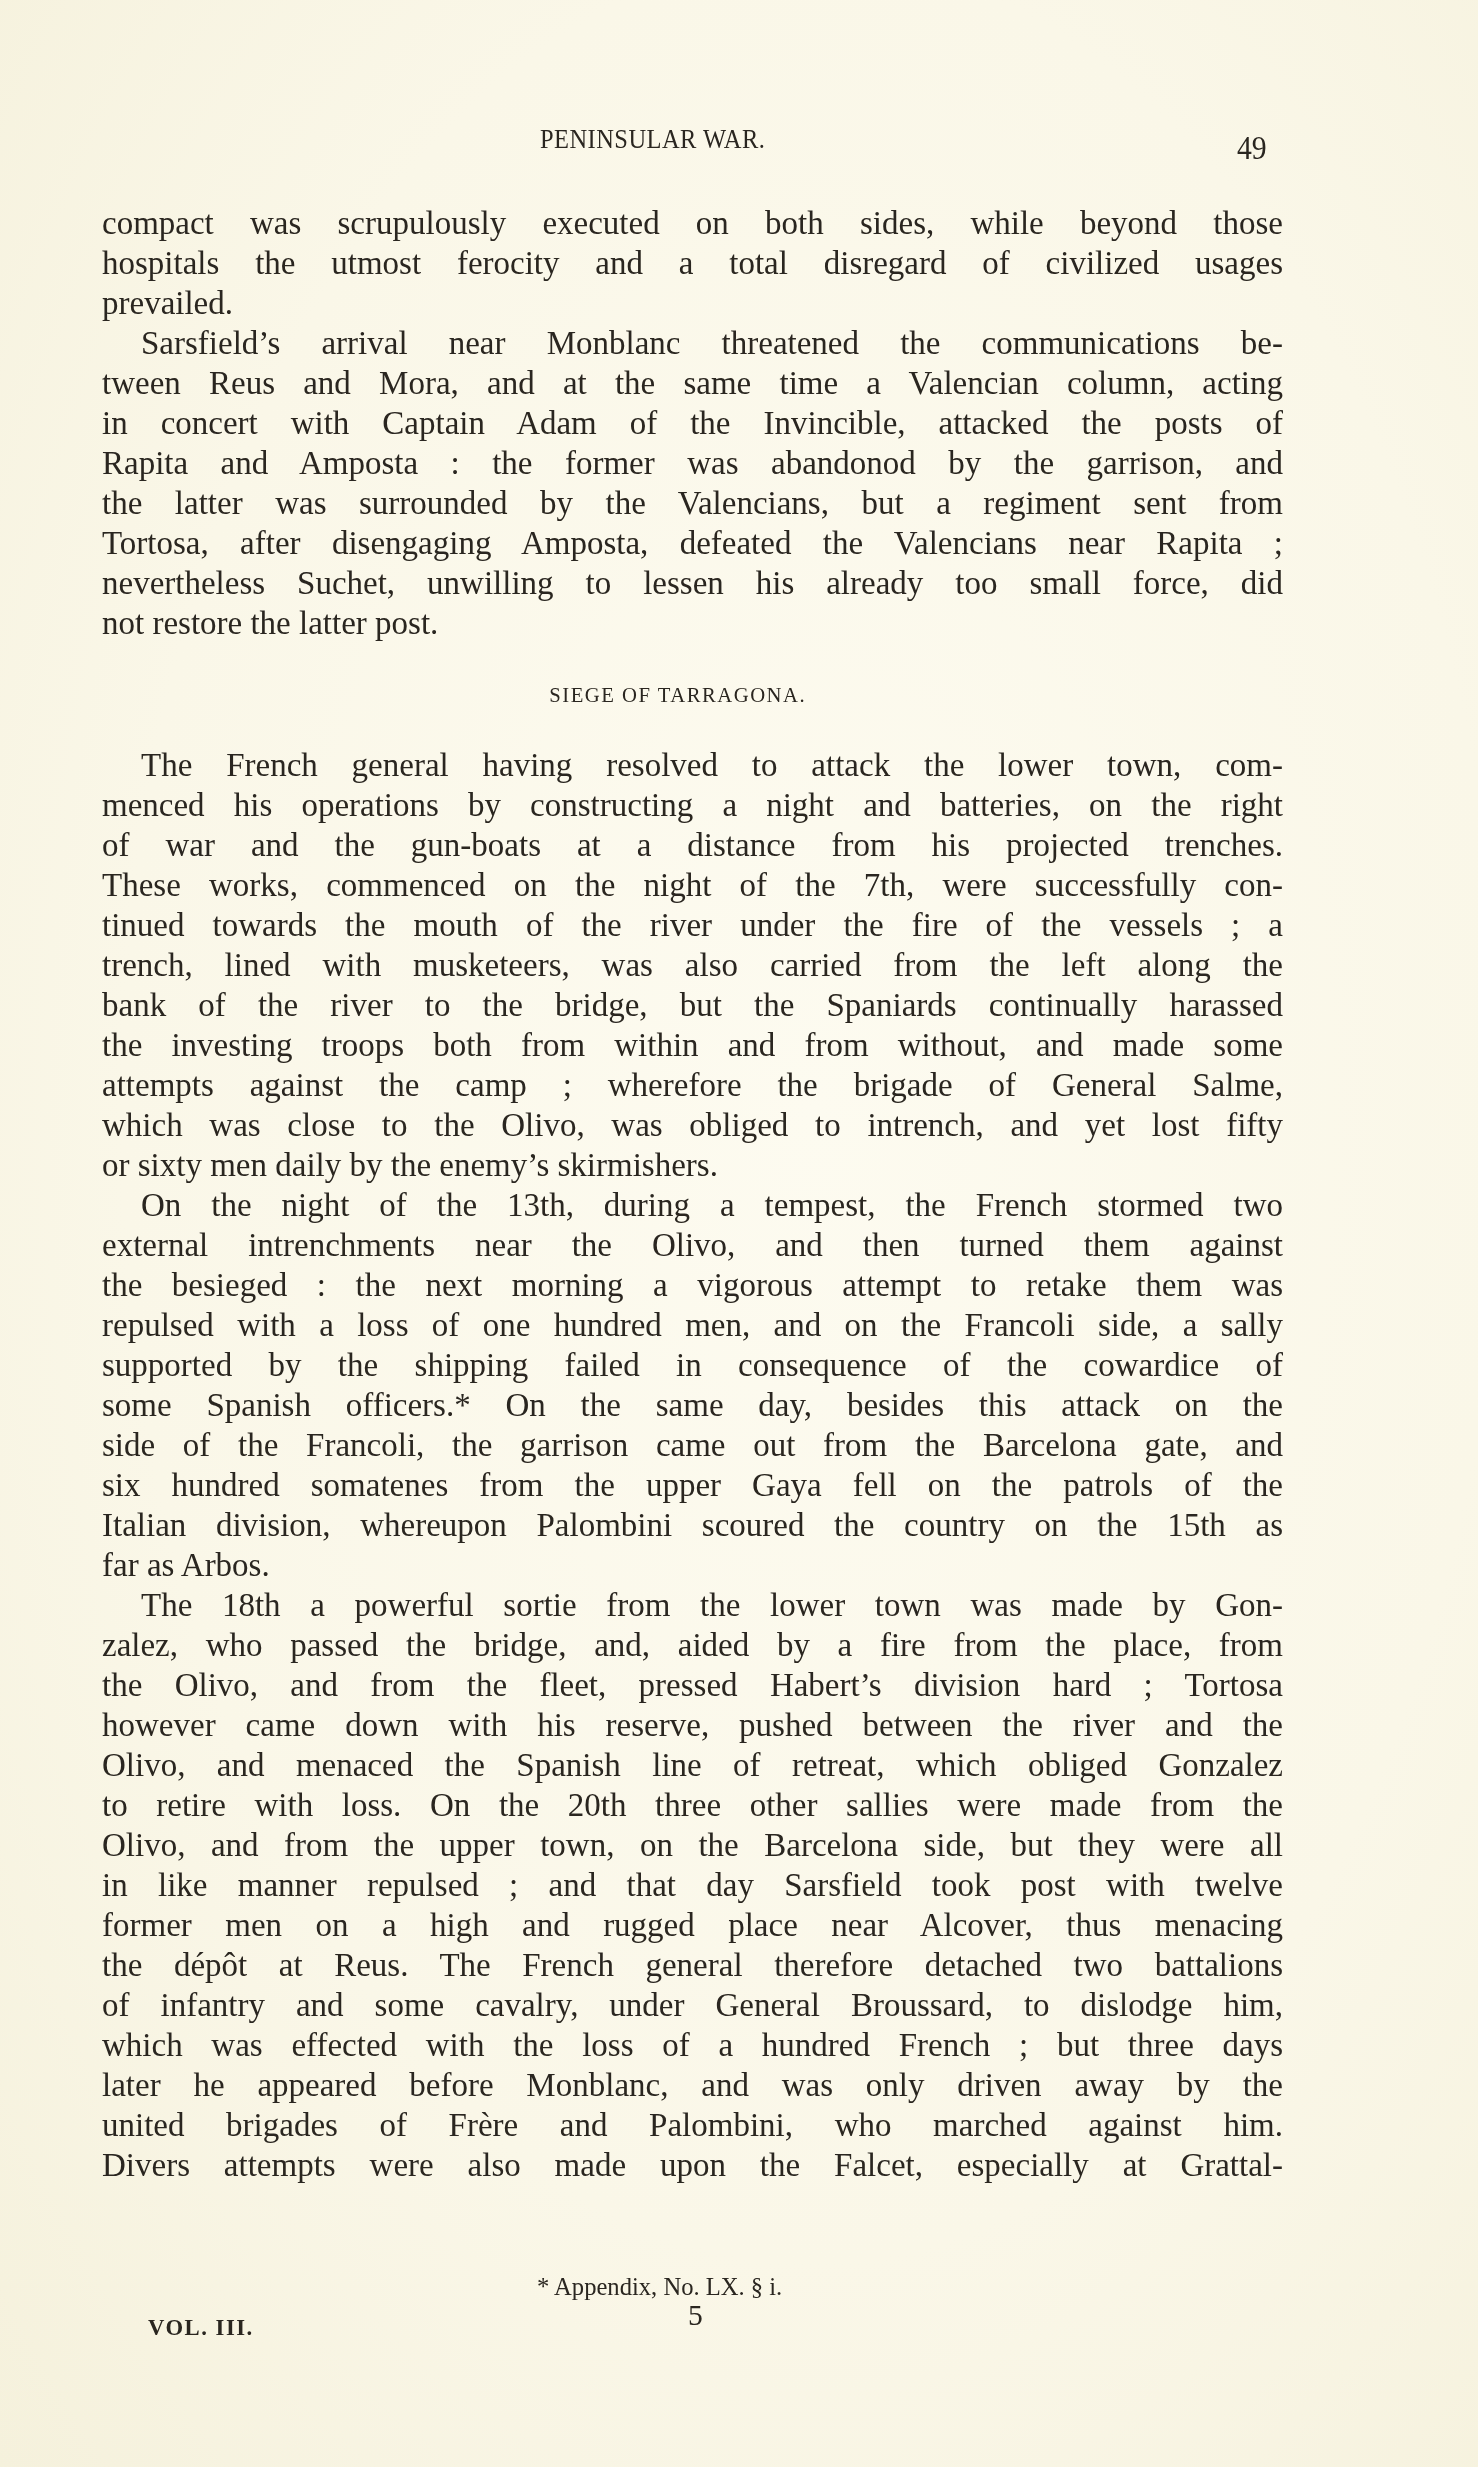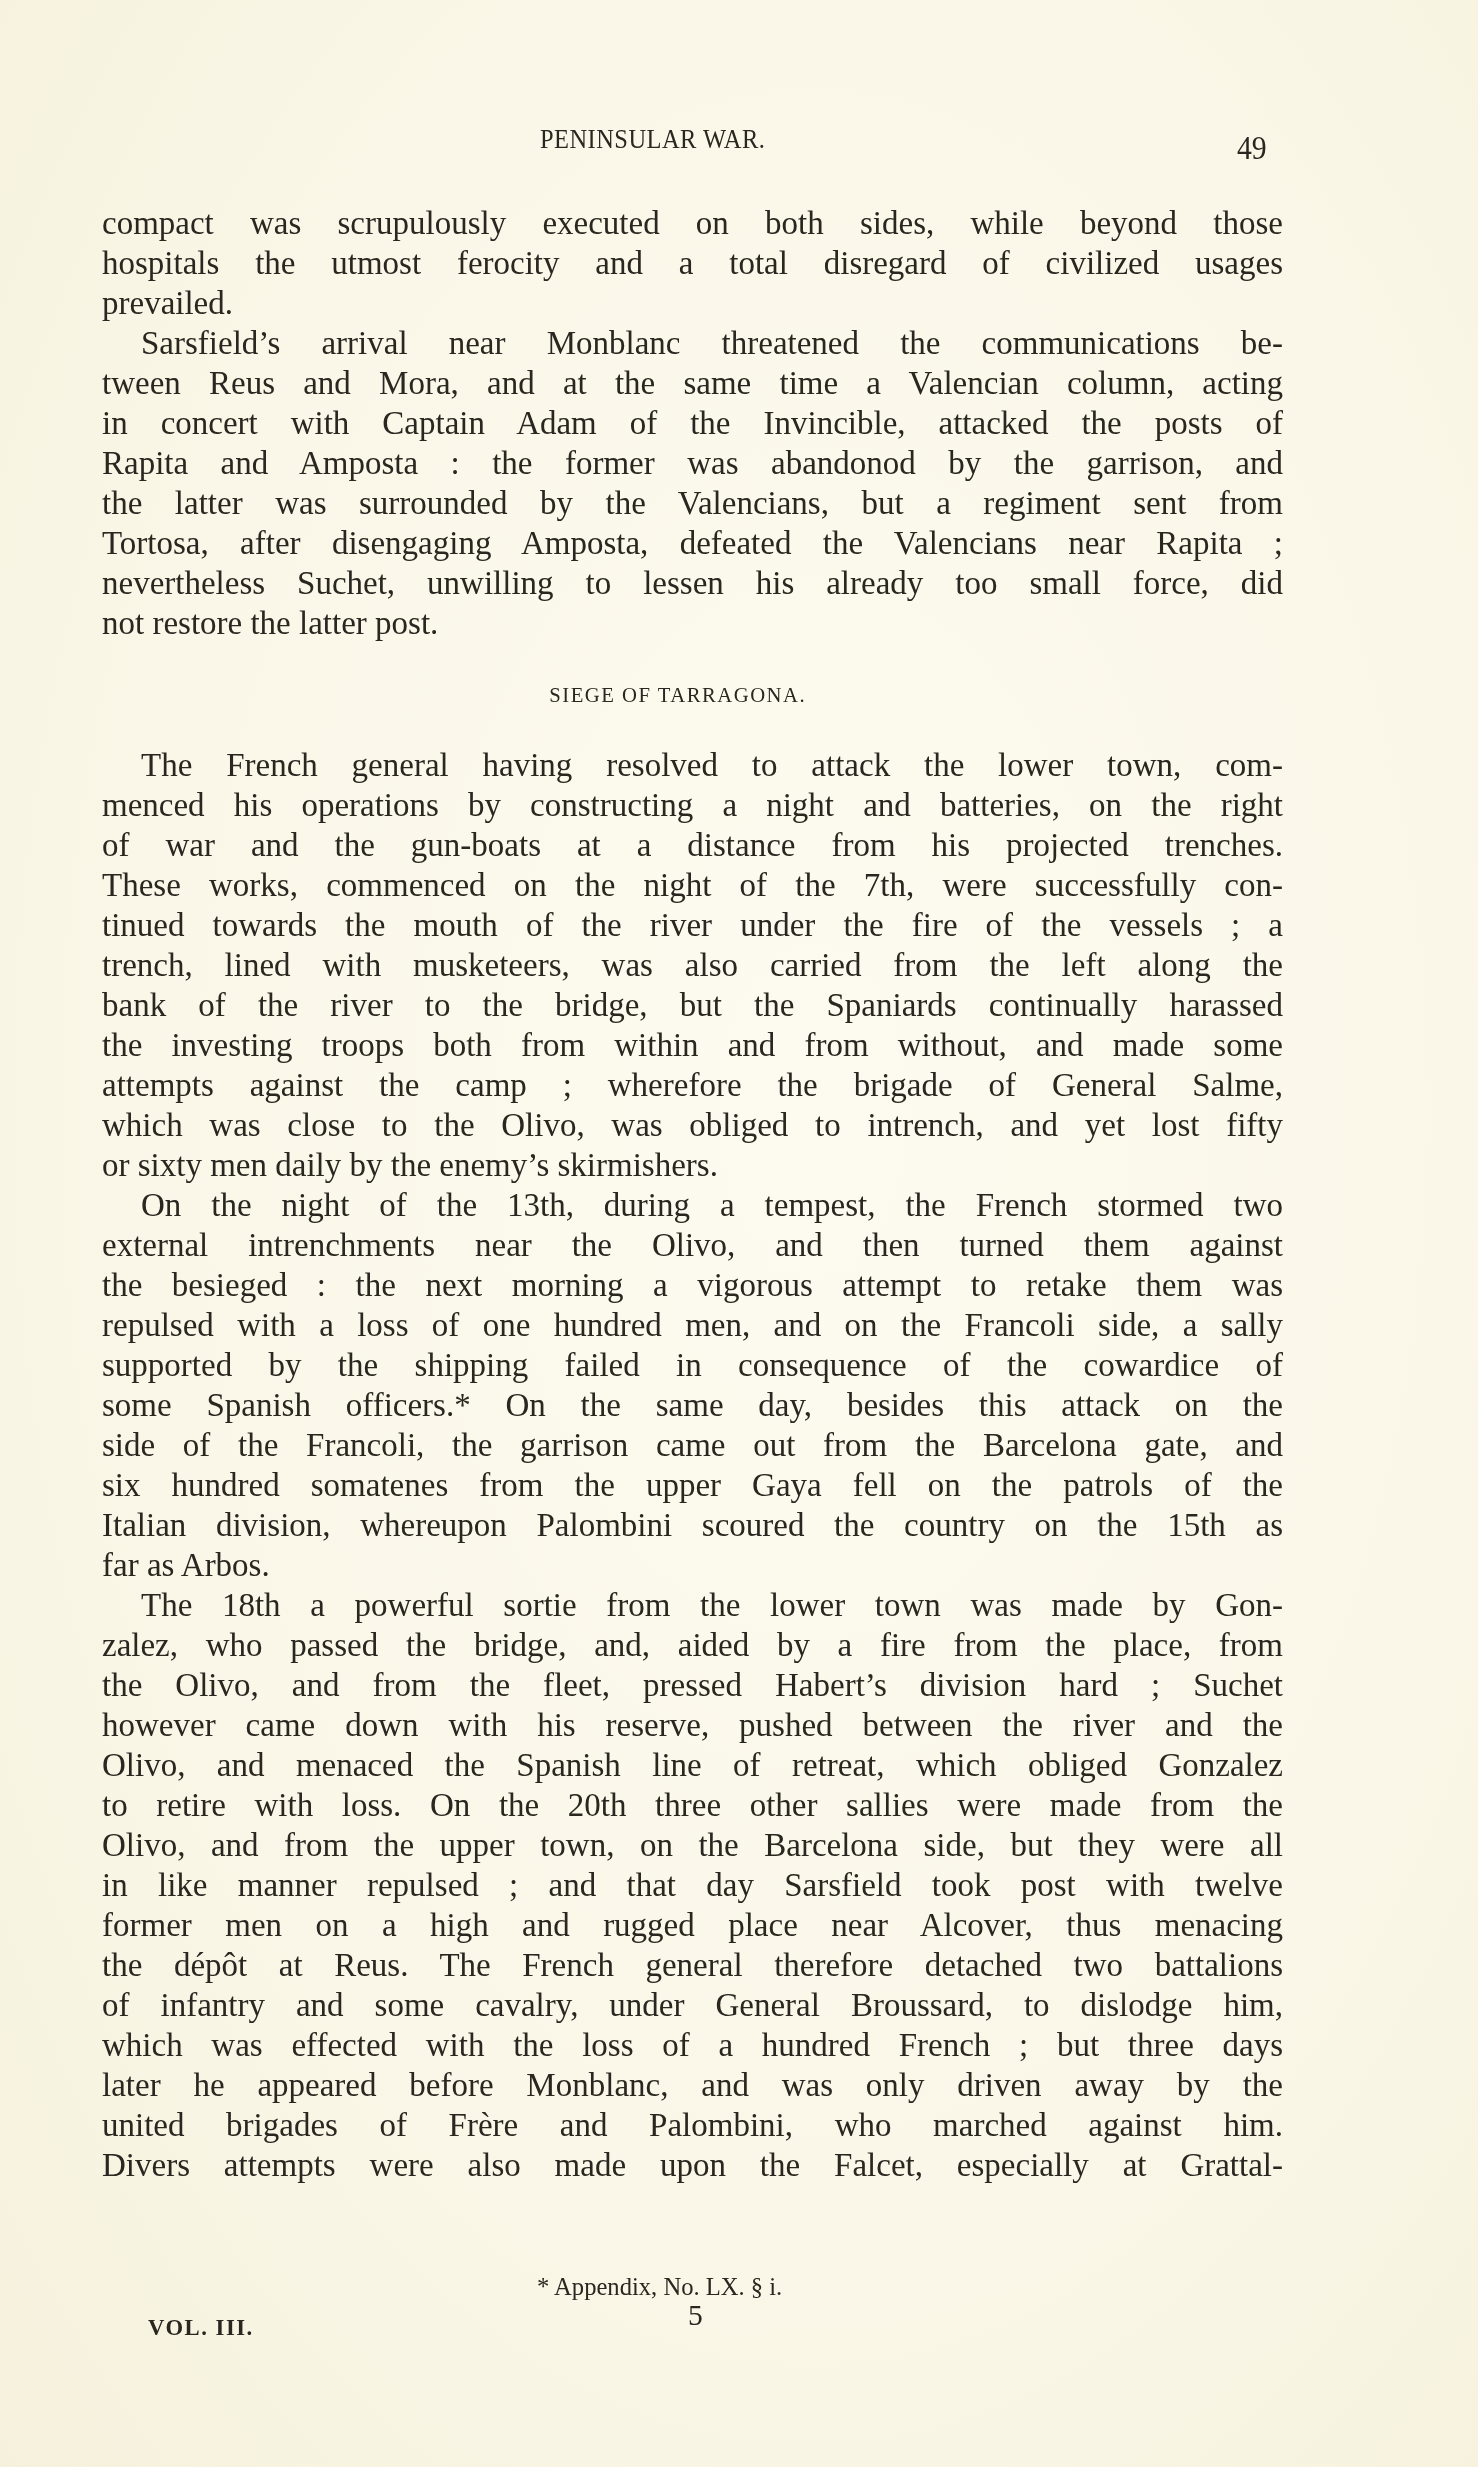--- a/index.html
+++ b/index.html
@@ -155,21 +155,21 @@
       <span class="line">some Spanish officers.*  On the same day, besides this attack on the</span>
       <span class="line">side of the Francoli, the garrison came out from the Barcelona gate, and</span>
       <span class="line">six hundred somatenes from the upper Gaya fell on the patrols of the</span>
       <span class="line">Italian division, whereupon Palombini scoured the country on the 15th as</span>
       <span class="line last">far as Arbos.</span>
     </div>
 
     <div class="paragraph">
       <span class="line indent">The 18th a powerful sortie from the lower town was made by Gon-</span>
       <span class="line">zalez, who passed the bridge, and, aided by a fire from the place, from</span>
-      <span class="line">the Olivo, and from the fleet, pressed Habert’s division hard ; Suchet</span>
+      <span class="line">the Olivo, and from the fleet, pressed Habert’s division hard ; Tortosa</span>
       <span class="line">however came down with his reserve, pushed between the river and the</span>
       <span class="line">Olivo, and menaced the Spanish line of retreat, which obliged Gonzalez</span>
       <span class="line">to retire with loss.  On the 20th three other sallies were made from the</span>
       <span class="line">Olivo, and from the upper town, on the Barcelona side, but they were all</span>
       <span class="line">in like manner repulsed ; and that day Sarsfield took post with twelve</span>
       <span class="line">former men on a high and rugged place near Alcover, thus menacing</span>
       <span class="line">the dépôt at Reus.  The French general therefore detached two battalions</span>
       <span class="line">of infantry and some cavalry, under General Broussard, to dislodge him,</span>
       <span class="line">which was effected with the loss of a hundred French ; but three days</span>
       <span class="line">later he appeared before Monblanc, and was only driven away by the</span>

